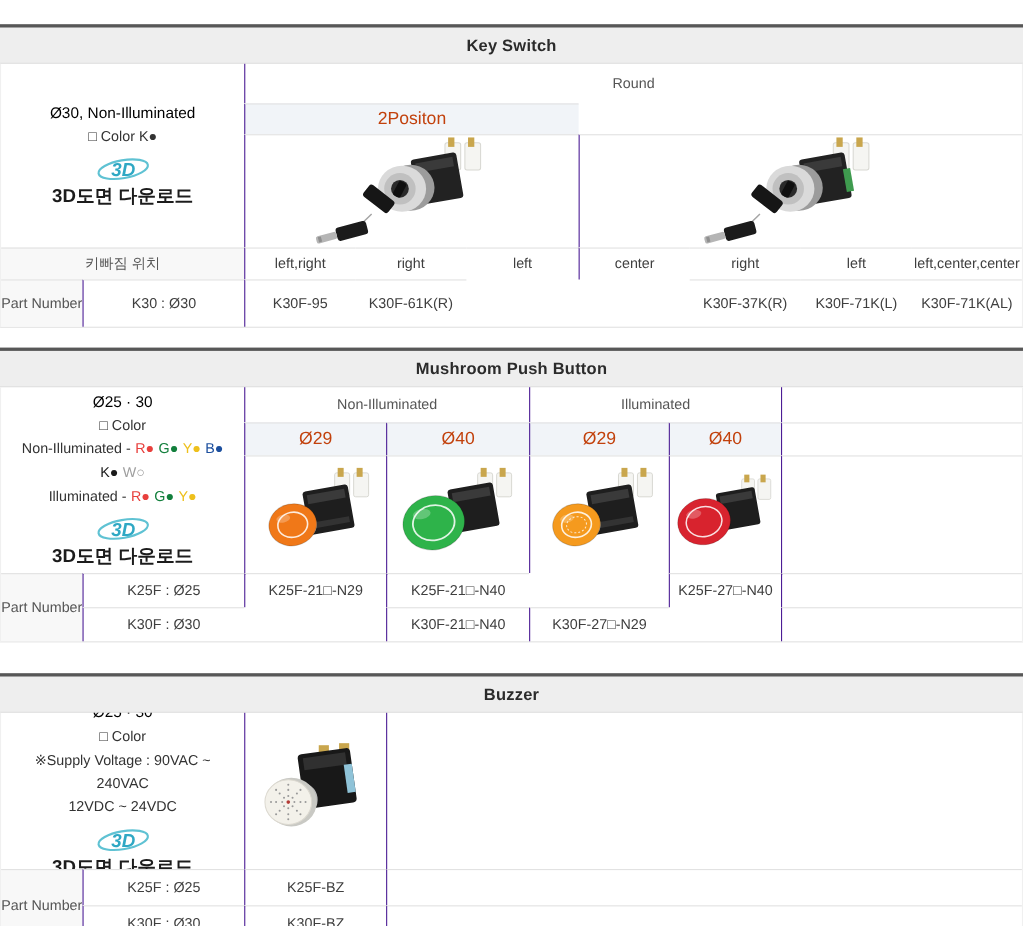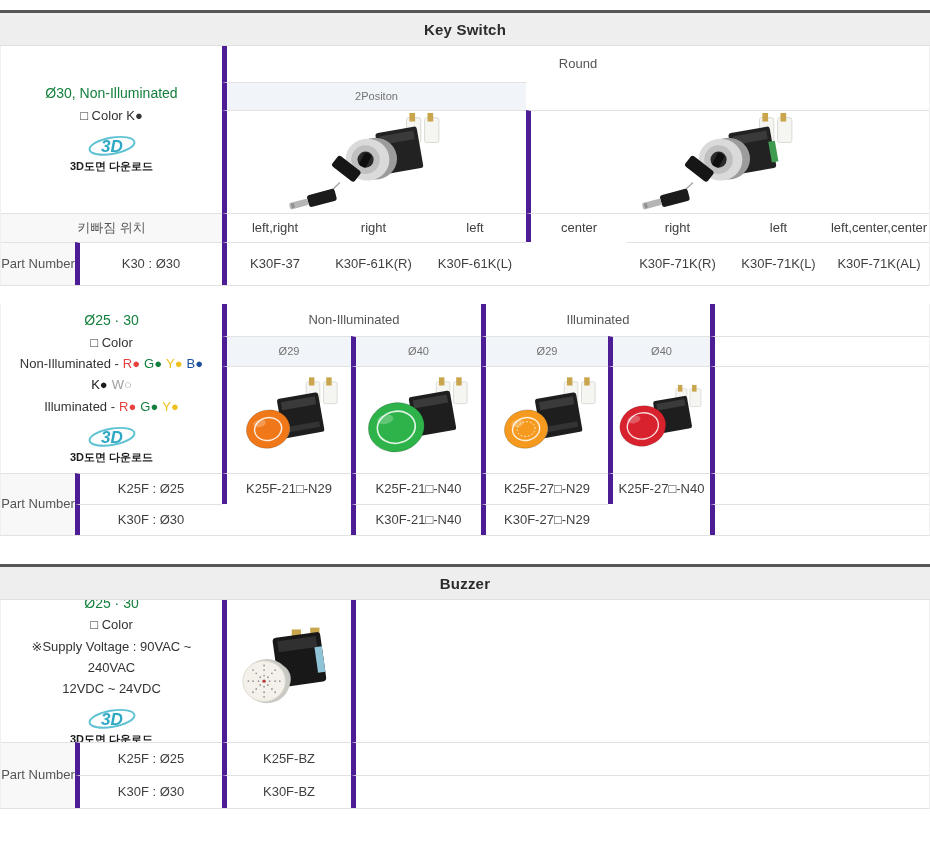--- a/index.html
+++ b/index.html
@@ -3,21 +3,21 @@
 <meta charset="utf-8">
 <style>
   *{box-sizing:border-box;margin:0;padding:0}
   html,body{background:#fff}
   body{
     width:930px;
     font-family:"Liberation Sans","DejaVu Sans",sans-serif;
     color:#444;
   }
   .section{width:930px}
-  .s1{margin-top:10px}
+  .s1{margin-top:22px}
   .s2{margin-top:18px}
   .s3{margin-top:28px}
   .sec-header{
     height:36px;
     background:#eeeeee;
     border-top:3px solid #575757;
     border-bottom:1px solid #e0e0e0;
     display:flex;align-items:center;justify-content:center;
     font-size:15px;font-weight:bold;color:#2b2b2b;
     letter-spacing:.2px;
@@ -32,33 +32,33 @@
            grid-template-rows:36px 28px 103px 29px 43px}
   .mu-grid{grid-template-columns:74px 147px 129px 130px 127px 102px 219px;
            grid-template-rows:32px 30px 107px 31px 31px}
   .bz-grid{grid-template-columns:74px 147px 129px 578px;
            grid-template-rows:142px 33px 33px}
   .cell{
     display:flex;align-items:center;justify-content:center;
     font-size:13px;color:#3f3f3f;text-align:center;
     line-height:1.25;overflow:hidden;
   }
-  .bl{border-left:5px solid #4c1d95}
+  .bl{border-left:1px solid #4c1d95}
   .bt{border-top:1px solid #e2e2e2}
   .bg-label{background:#f8f8f8;color:#555}
-  .bg-pos{background:#f1f4f8;color:#737373;font-size:11px}
+  .bg-pos{background:#f1f4f8;color:#c2410c;font-size:16px}
   .subhead{color:#555}
   .panel{flex-direction:column;justify-content:center;gap:5px;padding:6px 4px}
-  .panel .size{font-size:14px;color:#15803d}
+  .panel .size{font-size:14px;color:#000000}
   .panel .pline{display:flex;align-items:center;justify-content:center;gap:4px;font-size:13px;color:#333;white-space:nowrap}
   .clr{font-weight:normal}
   .logo3d{display:flex;flex-direction:column;align-items:center;gap:1px;cursor:pointer;text-decoration:none;margin-top:2px}
   .logo3d-svg{width:52px;height:28px;display:block}
   .logo3d-text{font-size:21px;font-style:italic;font-weight:bold;fill:#2fa8c4;font-family:"Liberation Sans","DejaVu Sans",sans-serif}
-  .logo3d-caption{font-size:11px;font-weight:bold;color:#1c1c1c}
+  .logo3d-caption{font-size:17px;font-weight:bold;color:#1c1c1c}
   .prod{display:block}
   .defs{position:absolute;width:0;height:0;overflow:hidden}
 </style>
 </head>
 <body>
 
 <svg class="defs" aria-hidden="true">
   <defs>
     <symbol id="sym-key" viewBox="0 0 190 105">
       <rect x="126" y="6" width="15" height="26" rx="2" fill="#f5f5f2" stroke="#d8d8d2"></rect>
@@ -197,30 +197,30 @@
     <div class="cell bl bt" style="grid-area:4/3/5/4">left,right</div>
     <div class="cell bt" style="grid-area:4/4/5/5">right</div>
     <div class="cell bt" style="grid-area:4/5/5/6">left</div>
     <div class="cell bl bt" style="grid-area:4/6/5/7">center</div>
     <div class="cell bt" style="grid-area:4/7/5/8">right</div>
     <div class="cell bt" style="grid-area:4/8/5/9">left</div>
     <div class="cell bt" style="grid-area:4/9/5/10">left,center,center</div>
 
     <div class="cell bg-label bt" style="grid-area:5/1/6/2">Part Number</div>
     <div class="cell bl bt" style="grid-area:5/2/6/3">K30 : Ø30</div>
-    <div class="cell bl bt" style="grid-area:5/3/6/4">K30F-37</div>
+    <div class="cell bl bt" style="grid-area:5/3/6/4">K30F-95</div>
     <div class="cell bt" style="grid-area:5/4/6/5">K30F-61K(R)</div>
-    <div class="cell bt" style="grid-area:5/5/6/6">K30F-61K(L)</div>
-    <div class="cell bt" style="grid-area:5/7/6/8">K30F-71K(R)</div>
+    <div class="cell bt" style="grid-area:5/7/6/8">K30F-37K(R)</div>
     <div class="cell bt" style="grid-area:5/8/6/9">K30F-71K(L)</div>
     <div class="cell bt" style="grid-area:5/9/6/10">K30F-71K(AL)</div>
   </div>
 </div>
 
 <div class="section s2">
+  <div class="sec-header">Mushroom Push Button</div>
   <div class="grid mu-grid">
 
     <div class="cell panel" style="grid-area:1/1/4/3">
       <div class="size">Ø25 · 30</div>
       <div class="pline">□ Color</div>
       <div class="pline">
         <span>Non-Illuminated -</span>
           <span class="clr" style="color: rgb(232, 64, 61);">R●</span>
           <span class="clr" style="color: rgb(18, 127, 60);">G●</span>
           <span class="clr" style="color: rgb(238, 192, 28);">Y●</span>
@@ -275,21 +275,20 @@
       <svg class="prod" viewBox="0 0 130 100" style="width: 118px; height: 92px; color: rgb(216, 35, 46);">
           <use href="#sym-mush-l"></use>
         </svg>
     </div>
     <div class="cell bl bt" style="grid-area:3/7/4/8"></div>
 
     <div class="cell bg-label bt" style="grid-area:4/1/6/2">Part Number</div>
     <div class="cell bl bt" style="grid-area:4/2/5/3">K25F : Ø25</div>
     <div class="cell bl bt" style="grid-area:4/3/5/4">K25F-21□-N29</div>
     <div class="cell bl bt" style="grid-area:4/4/5/5">K25F-21□-N40</div>
-    <div class="cell bl bt" style="grid-area:4/5/5/6">K25F-27□-N29</div>
     <div class="cell bl bt" style="grid-area:4/6/5/7">K25F-27□-N40</div>
     <div class="cell bl bt" style="grid-area:4/7/5/8"></div>
 
     <div class="cell bl bt" style="grid-area:5/2/6/3">K30F : Ø30</div>
     <div class="cell bl bt" style="grid-area:5/4/6/5">K30F-21□-N40</div>
     <div class="cell bl bt" style="grid-area:5/5/6/6">K30F-27□-N29</div>
     <div class="cell bl bt" style="grid-area:5/7/6/8"></div>
   </div>
 </div>
 

